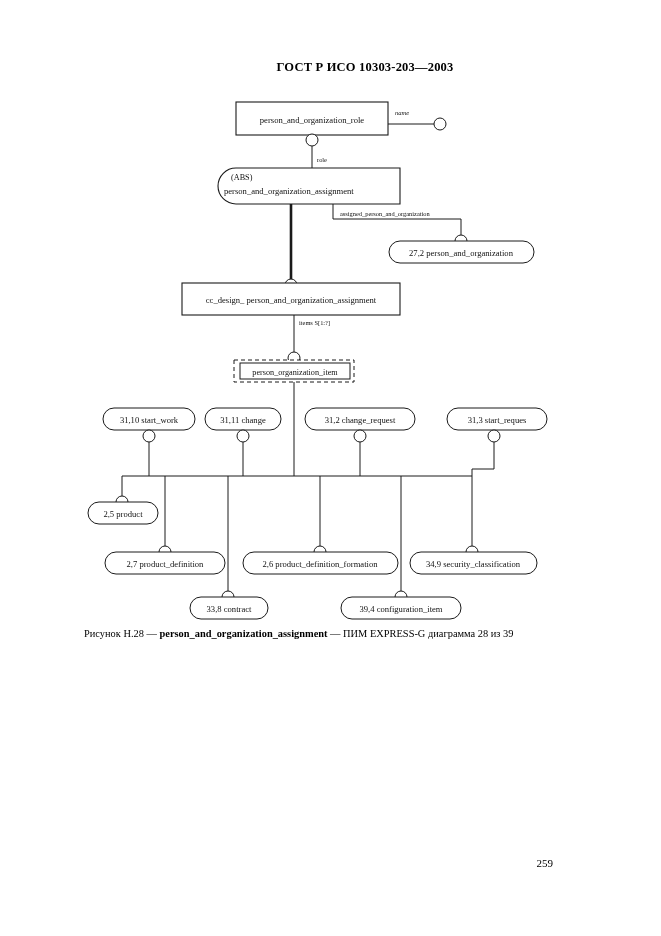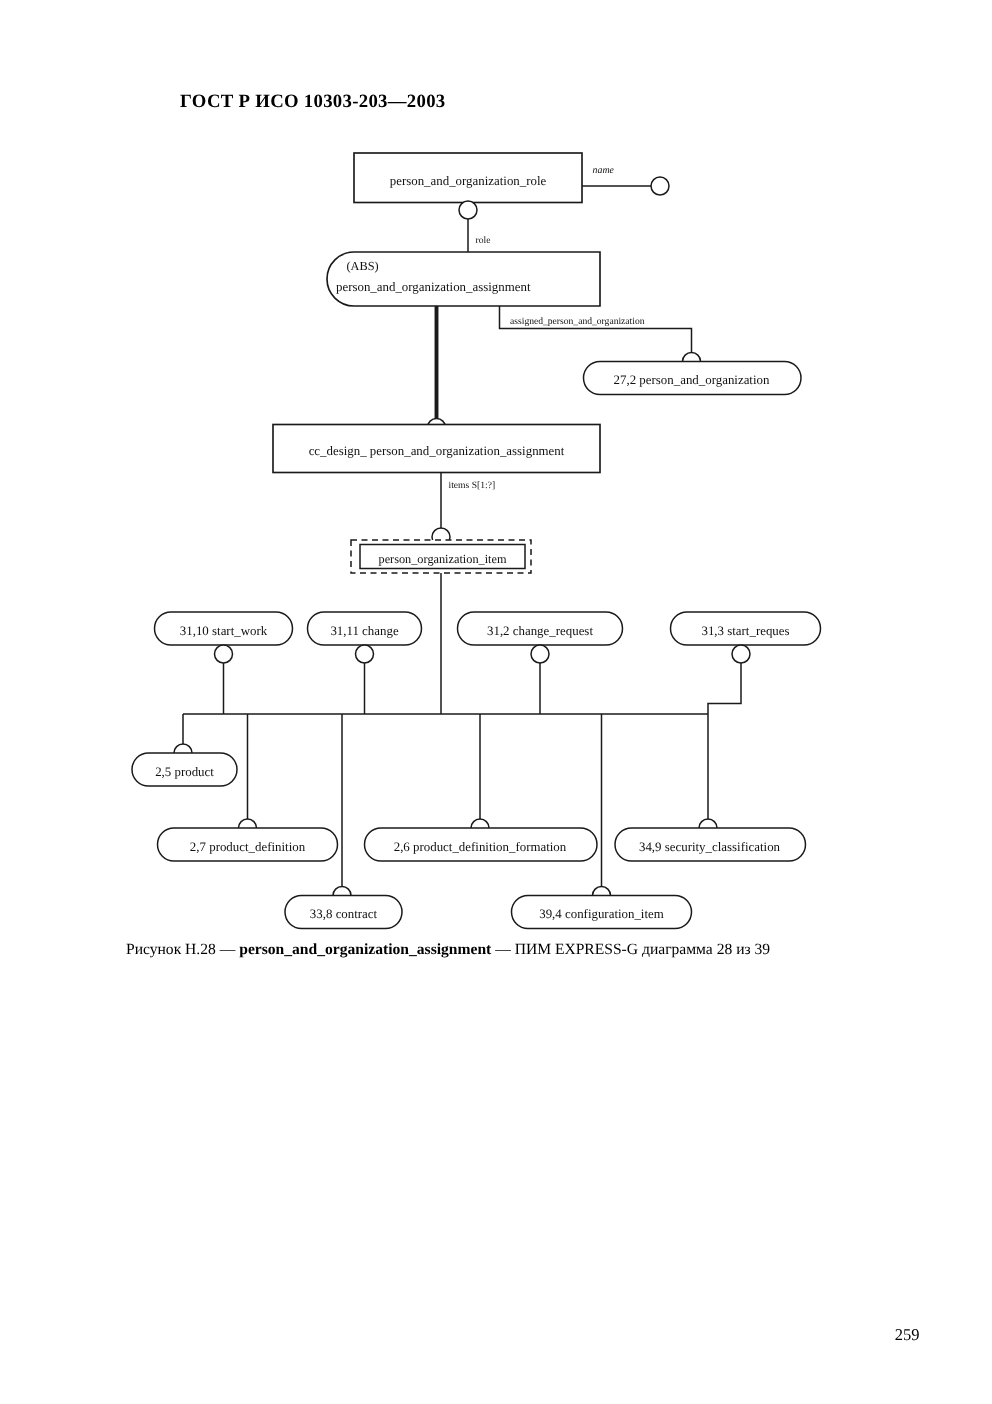--- a/index.html
+++ b/index.html
@@ -19,20 +19,21 @@
     position: absolute;
     inset: 0;
     width: 661px;
     height: 936px;
   }
   .page-header {
     position: absolute;
     top: 60px;
     left: 0;
     width: 610px;
+    text-align: center;
     font-family: "Liberation Serif", serif;
     font-weight: bold;
     font-size: 12.5px;
     letter-spacing: 0.2px;
     padding-left: 120px;
     box-sizing: border-box;
   }
   .diagram-wrap {
     position: absolute;
     top: 84px;
@@ -50,25 +51,25 @@
     width: 500px;
     font-family: "Liberation Serif", serif;
     font-size: 10.4px;
     white-space: nowrap;
   }
   .fig-caption b {
     font-weight: bold;
   }
   .page-number {
     position: absolute;
-    top: 884px;
+    top: 857px;
     left: 0;
     width: 661px;
     text-align: right;
-    padding-right: 48px;
+    padding-right: 108px;
     box-sizing: border-box;
     font-family: "Liberation Serif", serif;
     font-size: 11px;
   }
   text {
     font-family: "Liberation Serif", serif;
     fill: #111111;
   }
   .ent-label { font-size: 8.6px; }
   .ent-label-sm { font-size: 8.2px; }

